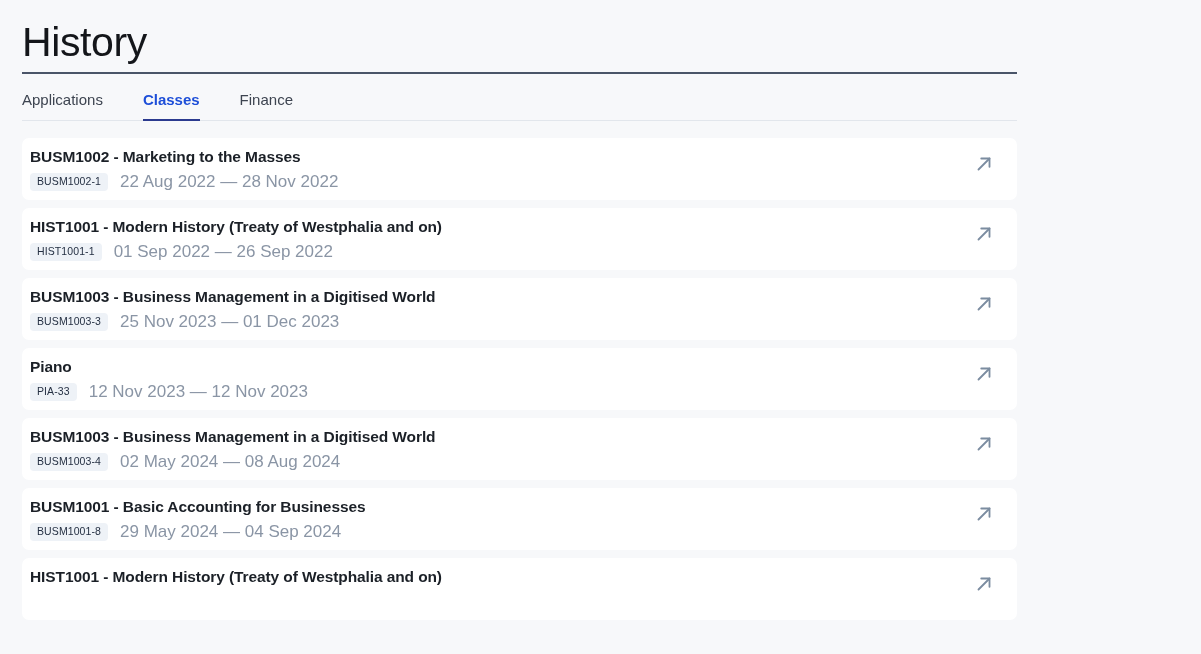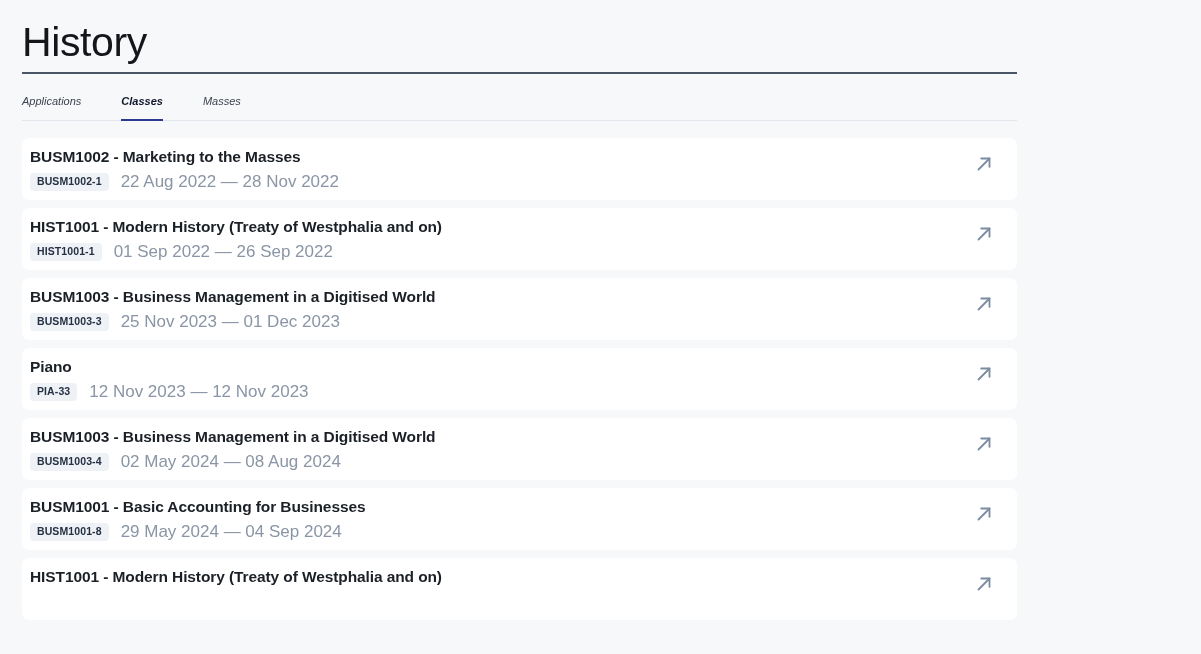--- a/index.html
+++ b/index.html
@@ -44,36 +44,35 @@
   .tabs {
     display: flex;
     align-items: flex-end;
     gap: 0;
     border-bottom: 1px solid #e2e6ec;
     height: 47px;
     box-sizing: border-box;
   }
   .tab {
     position: relative;
-    font-size: 11px;
+    font-size: 15px;
     color: #3d4450;
     padding: 0 20px 13px 20px;
     line-height: 1;
     cursor: pointer;
     white-space: nowrap;
     background: none;
     border: none;
     font-family: inherit;
-    font-style: italic;
   }
   .tab:first-child {
     padding-left: 0;
   }
   .tab.active {
-    color: #0f172a;
+    color: #1d4ed8;
     font-weight: 700;
   }
   .tab.active::after {
     content: "";
     position: absolute;
     left: 20px;
     right: 20px;
     bottom: -1px;
     height: 2px;
     background: #2b3a8f;
@@ -117,21 +116,21 @@
     align-items: center;
     margin-top: 6px;
     gap: 12px;
   }
 
   .code-badge {
     display: inline-block;
     background: #eef2f7;
     color: #253043;
     font-size: 10.5px;
-    font-weight: 700;
+    font-weight: 400;
     letter-spacing: 0.1px;
     padding: 3px 7px 4px 7px;
     border-radius: 4px;
     line-height: 11px;
     white-space: nowrap;
   }
 
   .date-range {
     font-size: 17px;
     color: #8a95a5;
@@ -158,21 +157,21 @@
 <body>
 
 <div class="page">
 
   <h1 class="page-title">History</h1>
   <div class="title-rule"></div>
 
   <div class="tabs" id="tab-bar">
       <button class="tab">Applications</button>
       <button class="tab active">Classes</button>
-      <button class="tab">Masses</button>
+      <button class="tab">Finance</button>
     </div>
 
   <div class="class-list" id="class-list">
       <div class="class-card">
         <div class="card-main">
           <div class="card-title">BUSM1002 - Marketing to the Masses</div>
           <div class="card-meta">
             <span class="code-badge">BUSM1002-1</span>
             <span class="date-range">22 Aug 2022 — 28 Nov 2022</span>
           </div>

